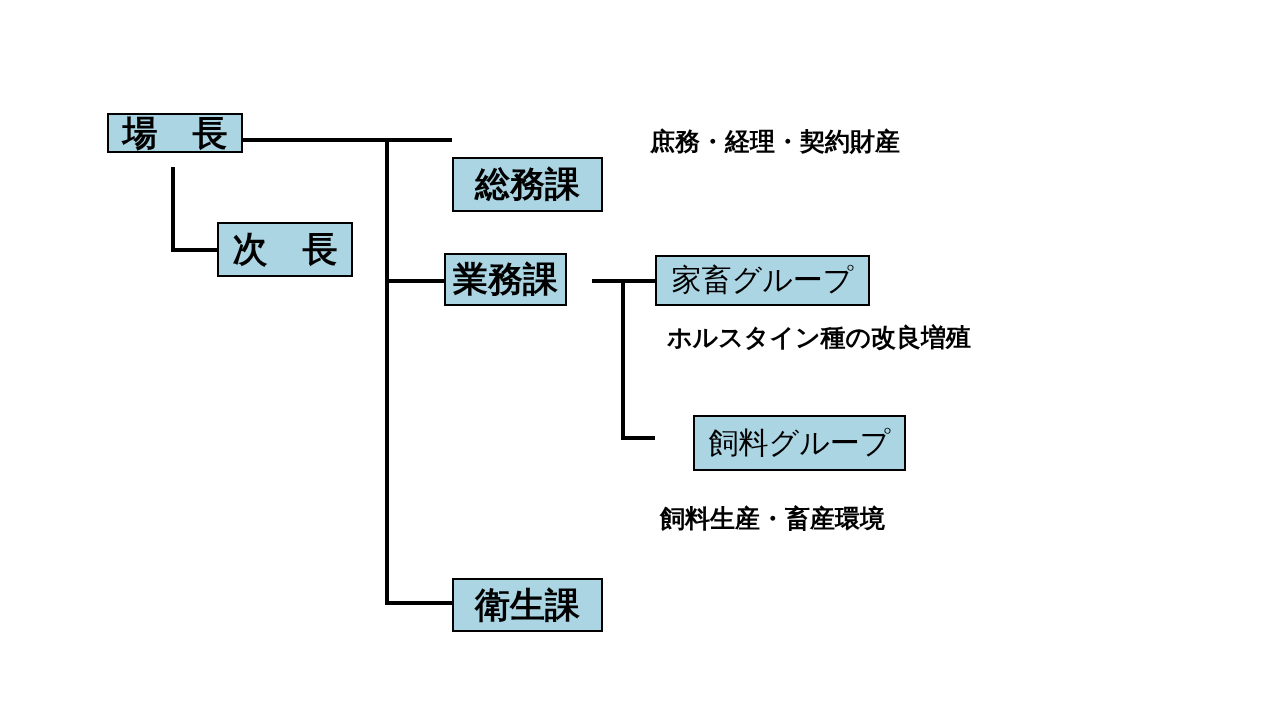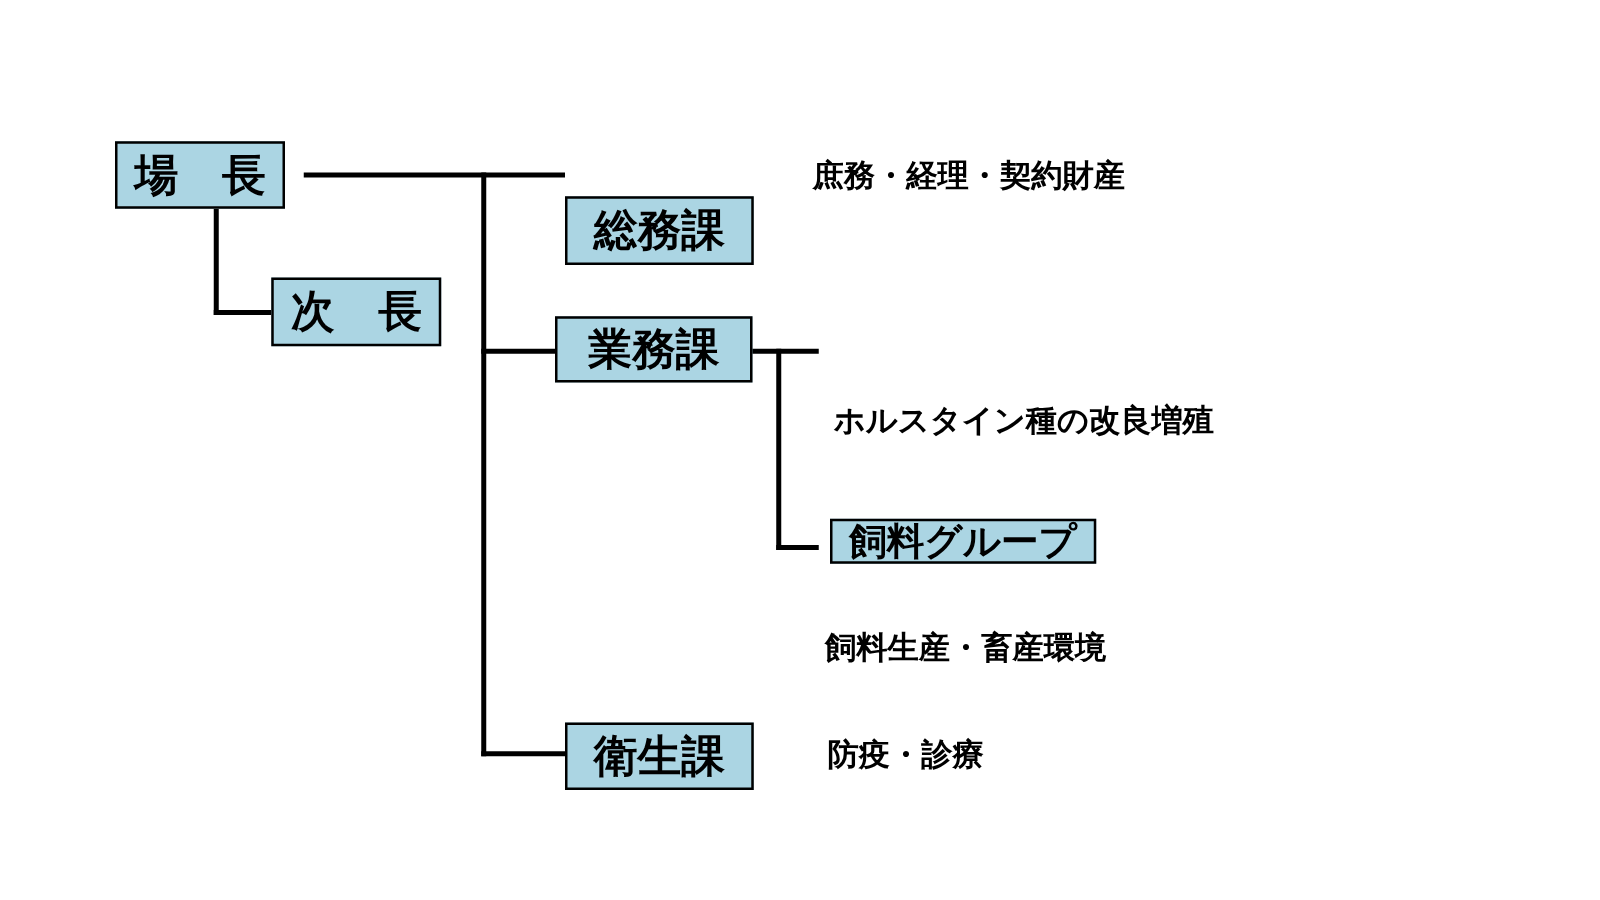--- a/index.html
+++ b/index.html
@@ -45,46 +45,48 @@
   <div class="line" style="left:243px;top:138px;width:209px;height:4px;"></div>
   <div class="line" style="left:385px;top:138px;width:4px;height:467px;"></div>
   <div class="line" style="left:385px;top:279px;width:59px;height:4px;"></div>
   <div class="line" style="left:385px;top:601px;width:67px;height:4px;"></div>
   <div class="line" style="left:171px;top:167px;width:4px;height:85px;"></div>
   <div class="line" style="left:171px;top:248px;width:46px;height:4px;"></div>
   <div class="line" style="left:592px;top:279px;width:63px;height:4px;"></div>
   <div class="line" style="left:621px;top:279px;width:4px;height:161px;"></div>
   <div class="line" style="left:621px;top:436px;width:34px;height:4px;"></div>
 
-  <div class="box main" style="left:92px;top:113px;width:136px;height:54px;text-align:center;">
+  <div class="box main" style="left:107px;top:113px;width:136px;height:40px;text-align:center;">
     <span>場　長</span>
   </div>
 
   <div class="box main" style="left:217px;top:222px;width:136px;height:55px;justify-content:center;">
     <span>次　長</span>
   </div>
 
   <div class="box main" style="left:452px;top:113px;width:151px;height:55px;margin-top:44px;">
     <span>総務課</span>
   </div>
 
-  <div class="box main" style="left:444px;top:253px;width:158px;height:53px;">
+  <div class="box main" style="left:444px;top:253px;width:123px;height:53px;">
     <span>業務課</span>
   </div>
 
+  <div class="box group" style="left:655px;top:255px;width:215px;height:51px;">
+    <span>家畜グループ</span>
+  </div>
 
-  <div class="box group" style="left:664px;top:415px;width:213px;height:36px;font-weight:bold;">
+  <div class="box group" style="left:693px;top:415px;width:213px;height:56px;">
     <span>飼料グループ</span>
   </div>
 
   <div class="box main" style="left:452px;top:578px;width:151px;height:54px;align-items:center;">
     <span>衛生課</span>
   </div>
 
   <div class="note" style="left:650px;top:126px;">庶務・経理・契約財産</div>
 
   <div class="note" style="left:667px;top:322px;">ホルスタイン種の改良増殖</div>
 
   <div class="note" style="left:660px;top:479px;margin-top:24px;">飼料生産・畜産環境</div>
 
-  <div class="note" style="left:662px;top:589px;">防疫・診療</div>
 
 </div>
 
 </body></html>

